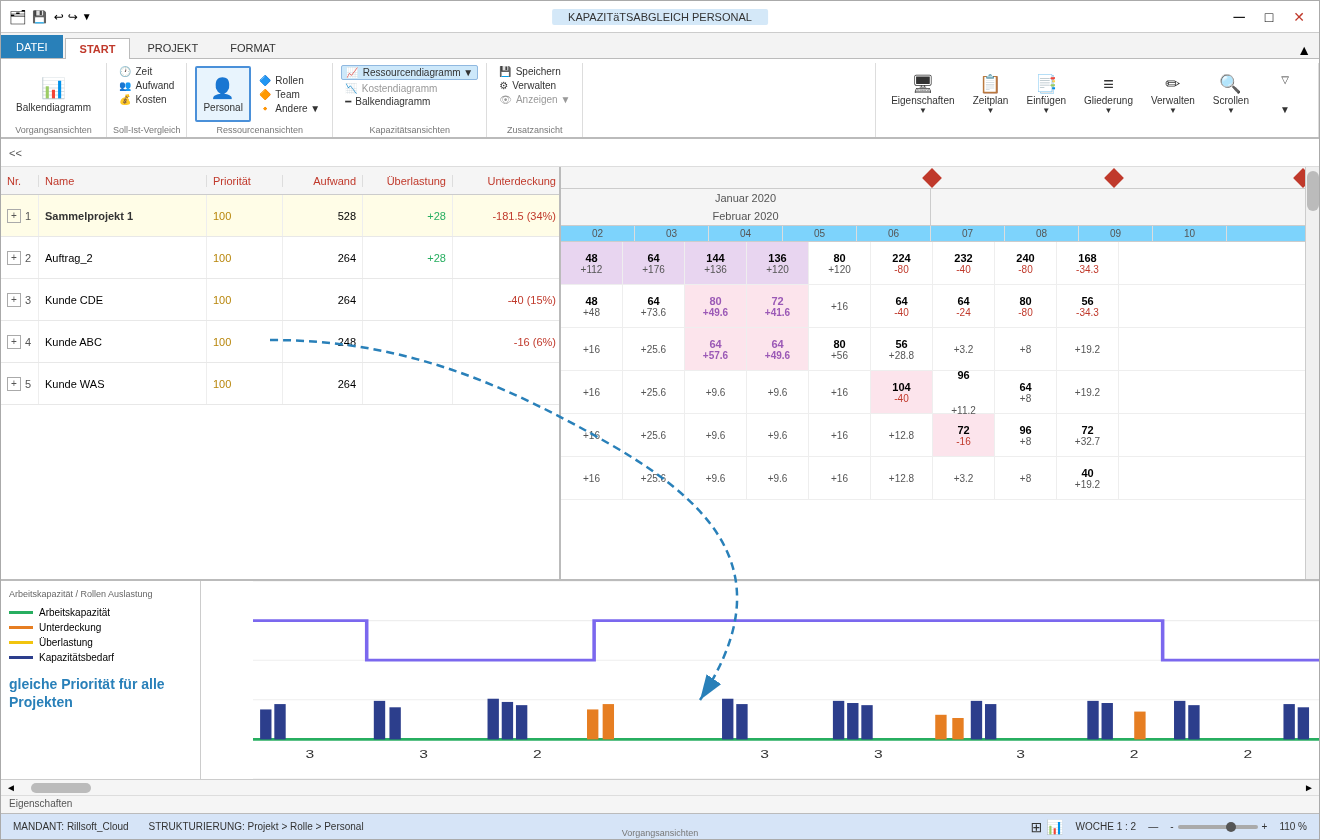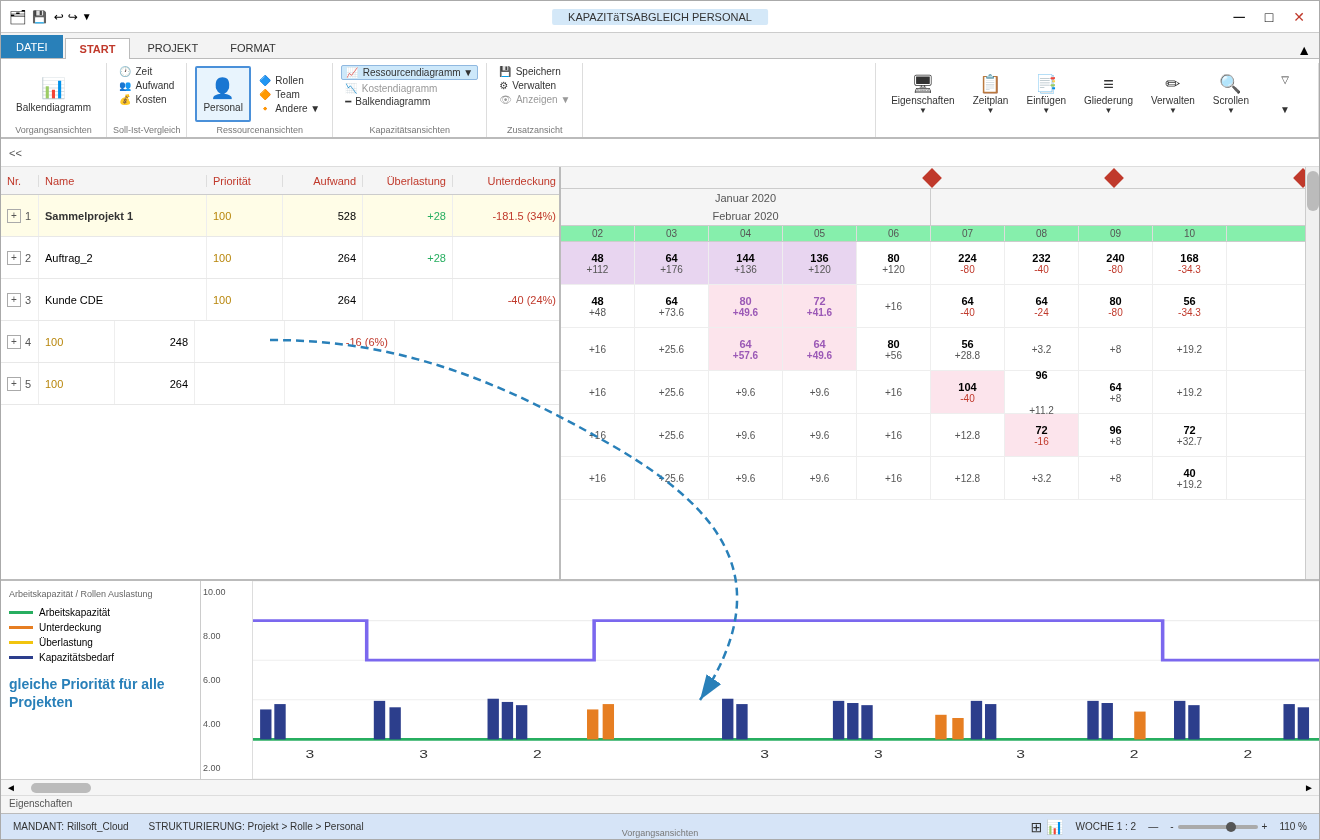--- a/index.html
+++ b/index.html
@@ -107,21 +107,21 @@
       flex: 1; background: #fff; overflow: hidden; position: relative;
       display: flex; flex-direction: column;
     }
     .months-row { display: flex; border-bottom: 1px solid #ccc; }
     .month-cell { border-right: 1px solid #ccc; text-align: center; padding: 3px; font-size: 11px; color: #555; }
     .weeks-row { display: flex; border-bottom: 1px solid #ccc; }
     .week-cell { width: 74px; text-align: center; padding: 2px; font-size: 10px; color: #555; border-right: 1px solid #ddd; flex-shrink: 0; }
     .data-rows { flex: 1; }
     .data-row { display: flex; border-bottom: 1px solid #eee; }
     .data-cell {
-      width: 74px; flex-shrink: 0; border-right: 1px solid #eee;
+      width: 62px; flex-shrink: 0; border-right: 1px solid #eee;
       display: flex; flex-direction: column; align-items: center; justify-content: center;
       height: 42px; font-size: 10px; padding: 2px;
     }
     .data-cell .main-val { font-size: 11px; font-weight: bold; }
     .data-cell .sub-val { font-size: 10px; }
     .data-cell.purple-bg { background: #e8d5f0; }
     .data-cell.pink-bg { background: #fce4ec; }
 
     
     .bottom-area {
@@ -373,39 +373,41 @@
 
             <div class="table-row">
               <div class="td td-nr">
                 <span class="expand-icon">+</span>
                 <span>3</span>
               </div>
               <div class="td td-name">Kunde CDE</div>
               <div class="td td-prio">100</div>
               <div class="td td-aufwand">264</div>
               <div class="td td-ueberlastung"></div>
-              <div class="td td-unterdeckung">-40 (24%)</div>
+              <div class="td td-unterdeckung">-40 (15%)</div>
             </div>
 
             <div class="table-row">
               <div class="td td-nr">
                 <span class="expand-icon">+</span>
                 <span>4</span>
               </div>
+              <div class="td td-name">Kunde ABC</div>
               <div class="td td-prio">100</div>
               <div class="td td-aufwand">248</div>
               <div class="td td-ueberlastung"></div>
               <div class="td td-unterdeckung">-16 (6%)</div>
             </div>
 
             <div class="table-row">
               <div class="td td-nr">
                 <span class="expand-icon">+</span>
                 <span>5</span>
               </div>
+              <div class="td td-name">Kunde WAS</div>
               <div class="td td-prio">100</div>
               <div class="td td-aufwand">264</div>
               <div class="td td-ueberlastung"></div>
               <div class="td td-unterdeckung"></div>
             </div>
 
           </div>
         </div>
 
         <div class="right-chart">
@@ -414,21 +416,21 @@
             <div style="position:absolute; left:48%; top:4px; width:14px; height:14px; background:#c0392b; transform:rotate(45deg);"></div>
             <div style="position:absolute; left:72%; top:4px; width:14px; height:14px; background:#c0392b; transform:rotate(45deg);"></div>
             <div style="position:absolute; left:97%; top:4px; width:14px; height:14px; background:#c0392b; transform:rotate(45deg);"></div>
           </div>
 
           <div class="months-row" style="background:#f5f5f5;flex-direction:column;">
             <div class="month-cell" style="width:370px;">Januar 2020</div>
             <div class="month-cell" style="width:370px;">Februar 2020</div>
           </div>
 
-          <div class="weeks-row" style="background:#86efac;">
+          <div class="weeks-row" style="background:#7dd3fc;">
             <div class="week-cell">02</div>
             <div class="week-cell">03</div>
             <div class="week-cell">04</div>
             <div class="week-cell">05</div>
             <div class="week-cell">06</div>
             <div class="week-cell">07</div>
             <div class="week-cell">08</div>
             <div class="week-cell">09</div>
             <div class="week-cell">10</div>
           </div>
@@ -672,27 +674,20 @@
             <span>Kapazitätsbedarf</span>
           </div>
           <div class="annotation-text">
             <span>gleiche Priorität für alle</span><br>
             <span>Projekten</span>
           </div>
         </div>
 
         <div class="chart-area-bottom">
 
-          <div style="position:absolute; left:0; top:0; bottom:0; width:52px; display:flex; flex-direction:column; justify-content:space-between; padding:6px 2px; font-size:9px; color:#555; border-right:1px solid #ddd;">
-            <span>10.00</span>
-            <span>8.00</span>
-            <span>6.00</span>
-            <span>4.00</span>
-            <span>2.00</span>
-          </div>
 
           <div style="position:absolute; left:52px; right:0; top:0; bottom:0;">
             <svg width="100%" height="100%" viewBox="0 0 750 185" preserveAspectRatio="none">
 
               <line x1="0" y1="0" x2="750" y2="0" stroke="#eee" stroke-width="1"></line>
               <line x1="0" y1="37" x2="750" y2="37" stroke="#eee" stroke-width="1"></line>
               <line x1="0" y1="74" x2="750" y2="74" stroke="#eee" stroke-width="1"></line>
               <line x1="0" y1="111" x2="750" y2="111" stroke="#eee" stroke-width="1"></line>
               <line x1="0" y1="148" x2="750" y2="148" stroke="#eee" stroke-width="1"></line>
               <line x1="0" y1="185" x2="750" y2="185" stroke="#eee" stroke-width="1"></line>

